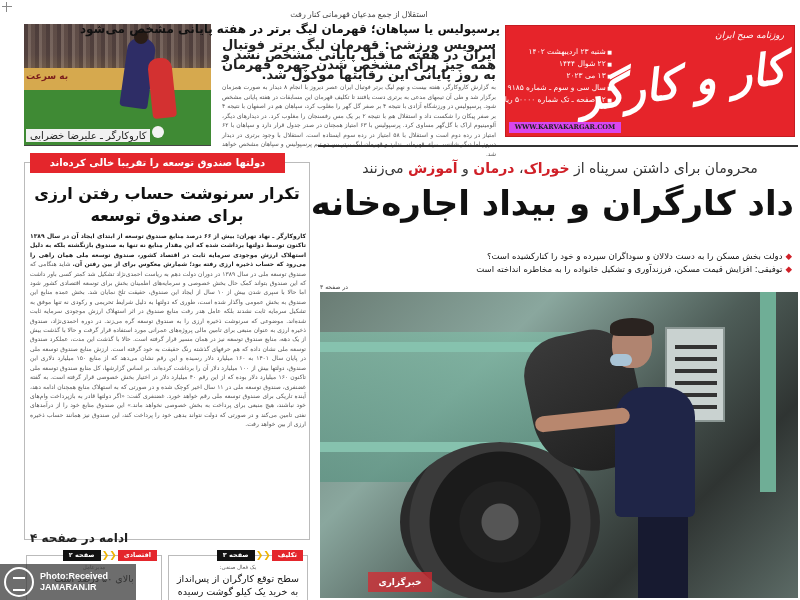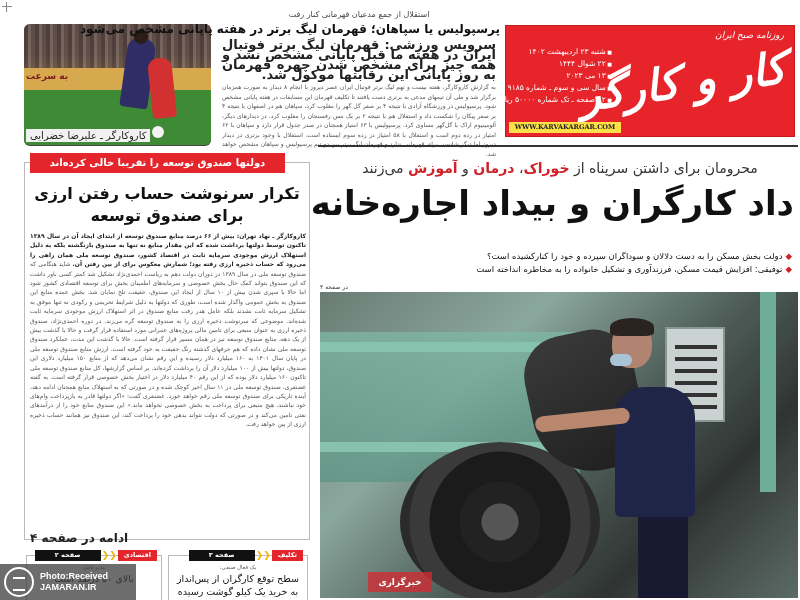--- a/index.html
+++ b/index.html
@@ -4,46 +4,46 @@
 <style>
   * { box-sizing: border-box; margin: 0; padding: 0; }
   body { width: 800px; height: 600px; overflow: hidden; background: #ffffff; font-family: "DejaVu Sans", sans-serif; position: relative; direction: rtl; }
   .abs { position: absolute; }
   .crosshair { left: 2px; top: 2px; width: 10px; height: 10px; direction: ltr; }
   .crosshair:before, .crosshair:after { content: ""; position: absolute; background: #888; }
   .crosshair:before { left: 4px; top: 0; width: 1px; height: 10px; }
   .crosshair:after { left: 0; top: 4px; width: 10px; height: 1px; }
 
   
-  .sports-photo { left: 24px; top: 24px; width: 187px; height: 122px; background: linear-gradient(180deg, #5a4a48 0%, #6d5a52 25%, #c8a35a 40%, #d9b56e 48%, #4f8a3c 52%, #3f7d30 100%); overflow: hidden; border-bottom: 1px solid #444; border-radius: 6px; }
+  .sports-photo { left: 24px; top: 24px; width: 187px; height: 122px; background: linear-gradient(180deg, #5a4a48 0%, #6d5a52 25%, #c8a35a 40%, #d9b56e 48%, #4f8a3c 52%, #3f7d30 100%); overflow: hidden; border-bottom: 1px solid #444; }
   .sports-photo .crowd { position:absolute; left:0; top:0; width:100%; height:45px; background: repeating-linear-gradient(90deg, #4a3a38 0 4px, #7a6860 4px 7px, #5e4c46 7px 11px); opacity:.8; }
   .sports-photo .banner { position:absolute; left:0; top:44px; width:100%; height:22px; background:#d6a94e; }
   .sports-photo .banner-text { position:absolute; left:2px; top:47px; font-size:9px; font-weight:bold; color:#7a1c1c; direction: rtl; }
   .sports-photo .pitch { position:absolute; left:0; top:66px; width:100%; height:56px; background:#3f8a34; }
   .player-blue { position:absolute; left:100px; top:14px; width:28px; height:70px; background:#2e2d66; border-radius: 12px 12px 4px 4px; transform: rotate(8deg); }
   .player-blue-head { position:absolute; left:110px; top:6px; width:14px; height:14px; background:#2a1d17; border-radius:50%; }
   .player-red { position:absolute; left:126px; top:34px; width:24px; height:60px; background:#d33131; border-radius: 10px 10px 4px 4px; transform: rotate(-6deg); }
   .ball { position:absolute; left:128px; top:102px; width:12px; height:12px; background:#f3f3f3; border-radius:50%; }
   .photo-credit { position:absolute; left:2px; bottom:3px; background:#f1f1f1; color:#222; font-size:10px; padding:1px 4px; }
 
   
   .sports-article { left: 218px; top: 4px; width: 282px; height: 136px; text-align: center; }
-  .kicker { font-size: 8px; color: #444; margin-top: 6px; }
+  .kicker { font-size: 8px; color: #444; margin-top: 6px; font-family: Liberation Serif, serif; }
   .sports-headline { font-size: 12px; font-weight: bold; color: #111; margin-top: 3px; white-space: nowrap; }
   .sports-lead { font-size: 13px; font-weight: bold; color: #222; text-align: justify; margin-top: 4px; line-height: 10px; padding: 0 4px; }
   .sports-body { font-size: 6px; color: #555; text-align: justify; line-height: 9.5px; padding: 0 4px; margin-top: 2px; }
 
   
   .masthead { left: 505px; top: 25px; width: 290px; height: 112px; background: #e6242a; border: 1px solid #c51c22; }
   .masthead-logo { position:absolute; right: 8px; top: 30px; font-family: "DejaVu Serif", serif; font-size: 44px; font-weight: bold; color: #ffffff; font-style: italic; letter-spacing: -1px; transform: rotate(-8deg); white-space: nowrap; }
   .masthead-tag { position:absolute; right: 10px; top: 4px; font-size: 9px; color: #fff; font-style: italic; }
   .masthead-info { position:absolute; left: 6px; top: 20px; width: 100px; }
   .info-line { font-size: 7.5px; color: #fff; line-height: 12px; white-space: nowrap; text-align: right; }
   .info-line:before { content: "■ "; font-size: 5px; }
-  .masthead-url { position:absolute; left: 3px; bottom: 3px; width: 112px; height: 11px; background:#fde047; color:#222; font-size: 6.5px; font-weight: bold; text-align:center; line-height:11px; direction: ltr; font-family: "DejaVu Serif", serif; }
+  .masthead-url { position:absolute; left: 3px; bottom: 3px; width: 112px; height: 11px; background:#d946ef; color:#222; font-size: 6.5px; font-weight: bold; text-align:center; line-height:11px; direction: ltr; font-family: "DejaVu Serif", serif; }
 
   .rule-top { left: 318px; top: 145px; width: 480px; height: 2px; background: #333; }
 
   
   .lead-kicker { left: 330px; top: 160px; width: 460px; text-align: center; font-size: 14px; color: #333; white-space: nowrap; }
   .lead-kicker .red { color: #d02028; font-weight: bold; }
   .lead-headline { left: 322px; top: 183px; width: 472px; text-align: center; font-size: 34px; font-weight: bold; color: #111; white-space: nowrap; letter-spacing: -1px; }
   .bullets { left: 330px; top: 250px; width: 462px; }
   .bullet { font-size: 8.5px; color: #111; line-height: 13px; white-space: nowrap; text-align: right; }
   .bullet .dot { color: #d02028; margin-left: 3px; }
@@ -73,21 +73,21 @@
   .side-body { left: 30px; top: 231px; width: 276px; font-size: 6px; color: #555; line-height: 9.4px; text-align: justify; }
   .side-body .lead { color: #222; font-weight: bold; }
   .continue { left: 30px; top: 531px; font-size: 12px; color: #222; font-weight: bold; }
 
   
   .box-a { left: 168px; top: 555px; width: 140px; height: 45px; border: 1px solid #bbb; border-bottom: none; }
   .box-b { left: 26px; top: 555px; width: 136px; height: 45px; border: 1px solid #bbb; border-bottom: none; }
   .tag { position:absolute; top: -6px; height: 11px; display:flex; direction: rtl; font-size: 6.5px; font-weight: bold; }
   .tag .cat { background: #e4262c; color: #fff; padding: 0 6px; line-height: 11px; }
   .tag .chev { color: #f0b400; font-size: 9px; line-height: 11px; margin: 0 1px; }
-  .tag .pg { background: #111; color: #fff; padding: 0 20px; line-height: 11px; border-radius: 0 0 0 0; }
+  .tag .pg { background: #111; color: #fff; padding: 0 6px; line-height: 11px; border-radius: 0 0 0 0; }
   .box-kicker { position:absolute; top: 8px; width: 100%; text-align: center; font-size: 5.5px; color: #666; }
   .box-headline { position:absolute; top: 16px; width: 100%; text-align: center; font-size: 9.5px; color: #111; line-height: 13px; }
 
   
   .watermark { left: 0; top: 564px; width: 136px; height: 36px; background: rgba(60,60,60,.75); direction: ltr; display:flex; align-items:center; }
   .wm-logo { width: 30px; height: 30px; border: 2px solid #fff; border-radius: 50%; margin-left: 4px; position: relative; }
   .wm-logo:after { content: ""; position: absolute; left: 7px; top: 8px; width: 12px; height: 10px; border-top: 2px solid #fff; border-bottom: 2px solid #fff; }
   .wm-text { color:#fff; font-size: 9px; font-weight: bold; margin-left: 6px; line-height: 11px; font-family: "Liberation Sans", sans-serif; }
 </style>
 </head>

